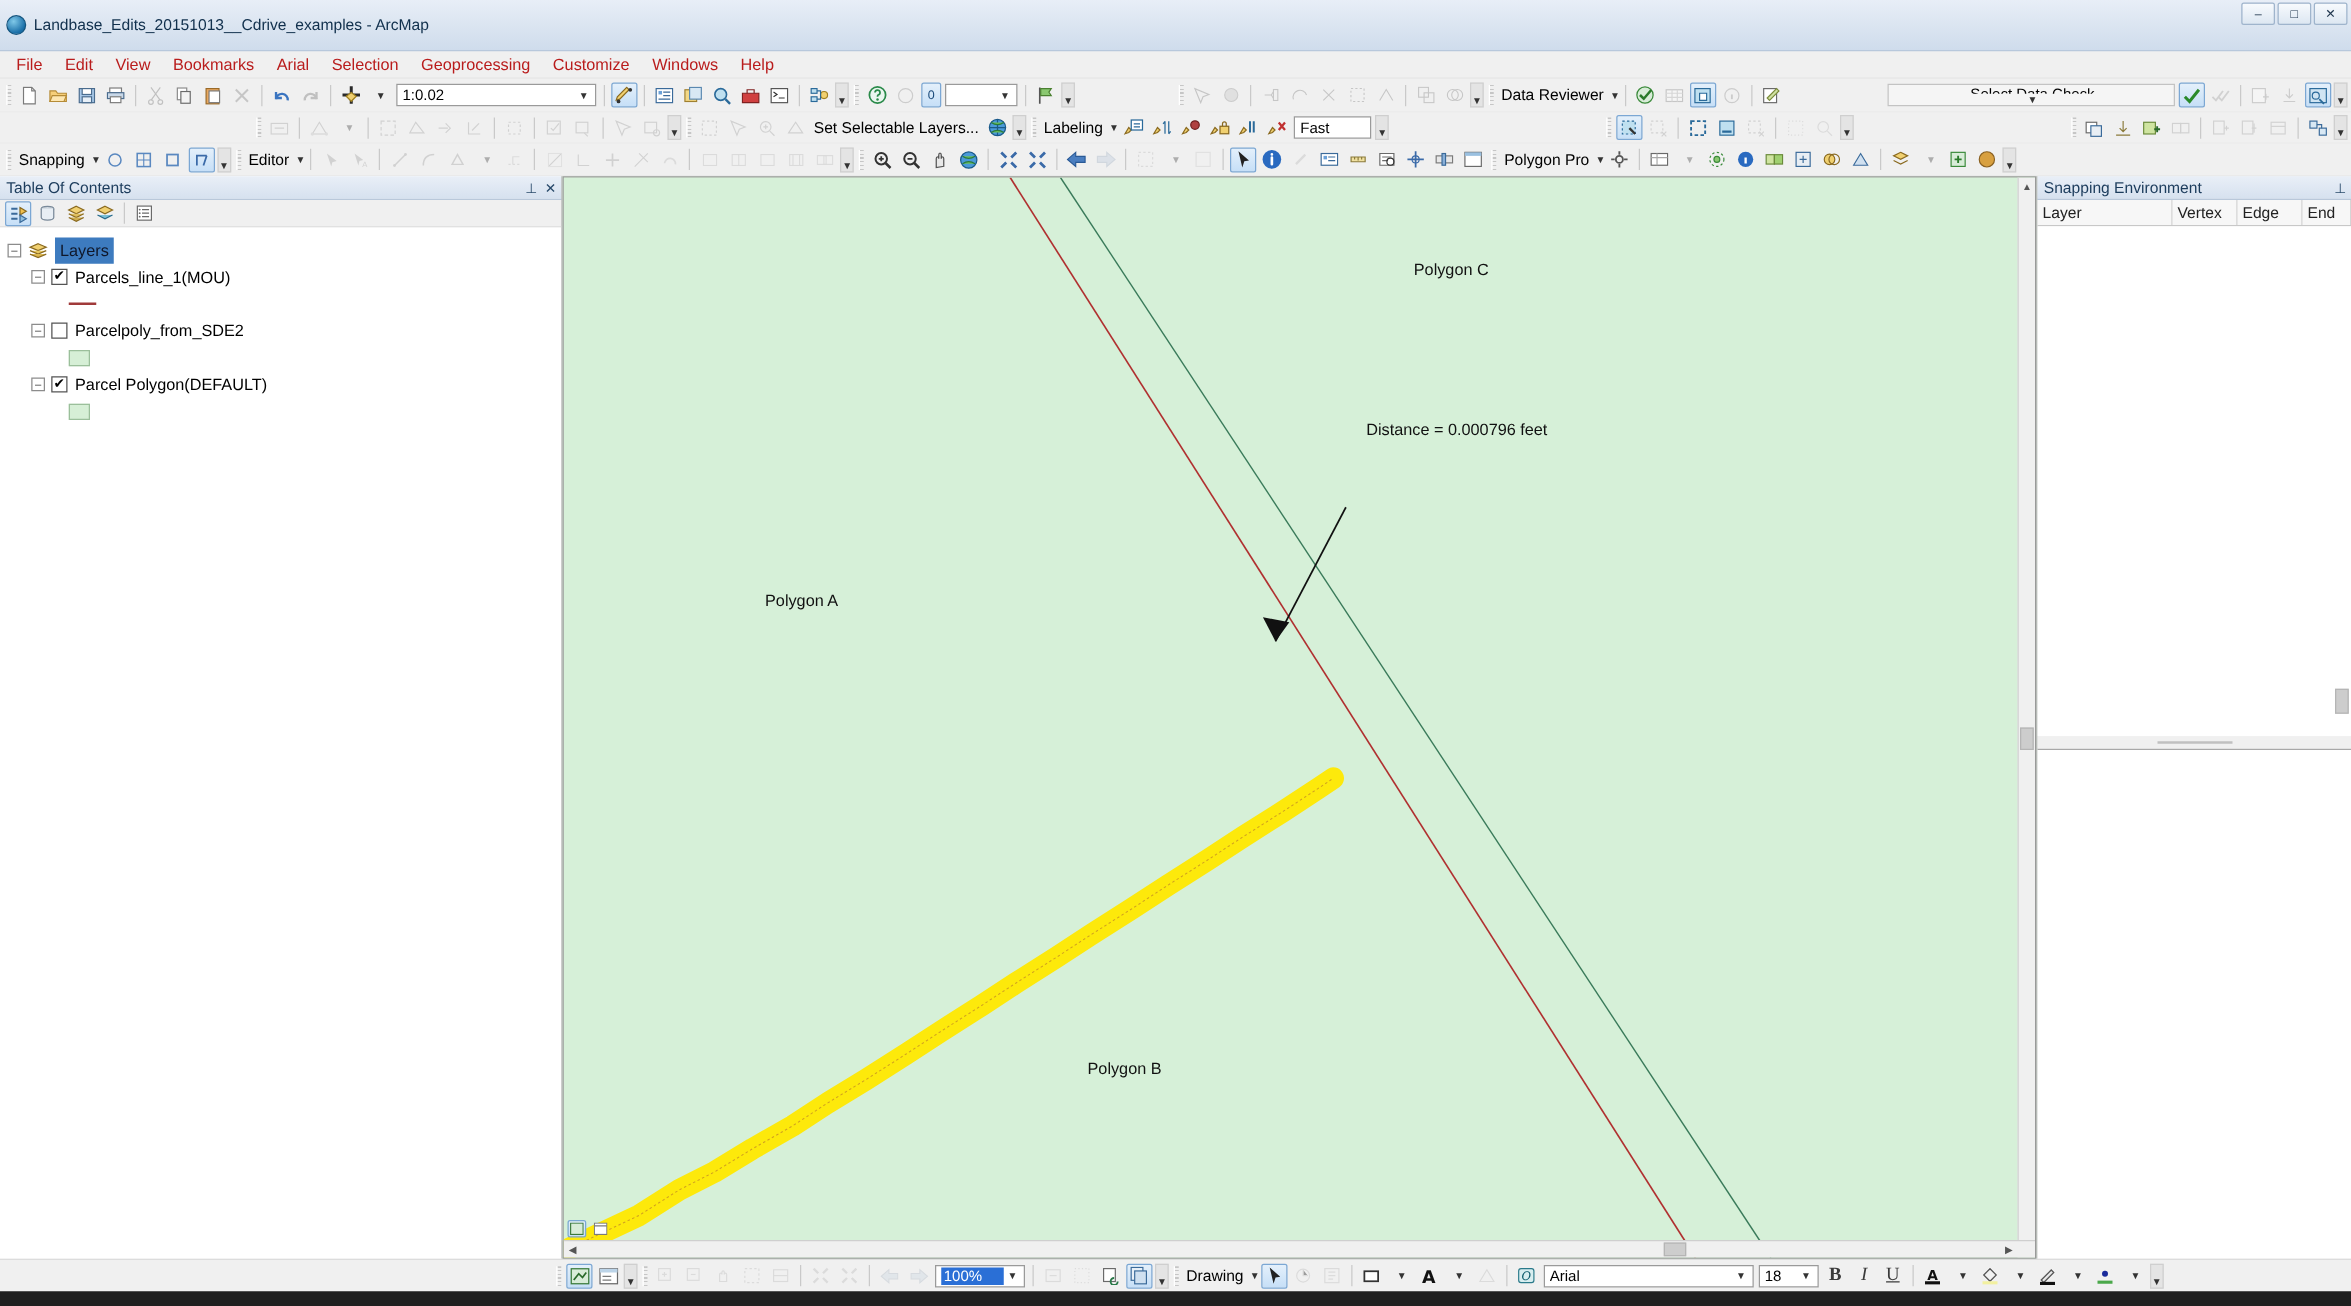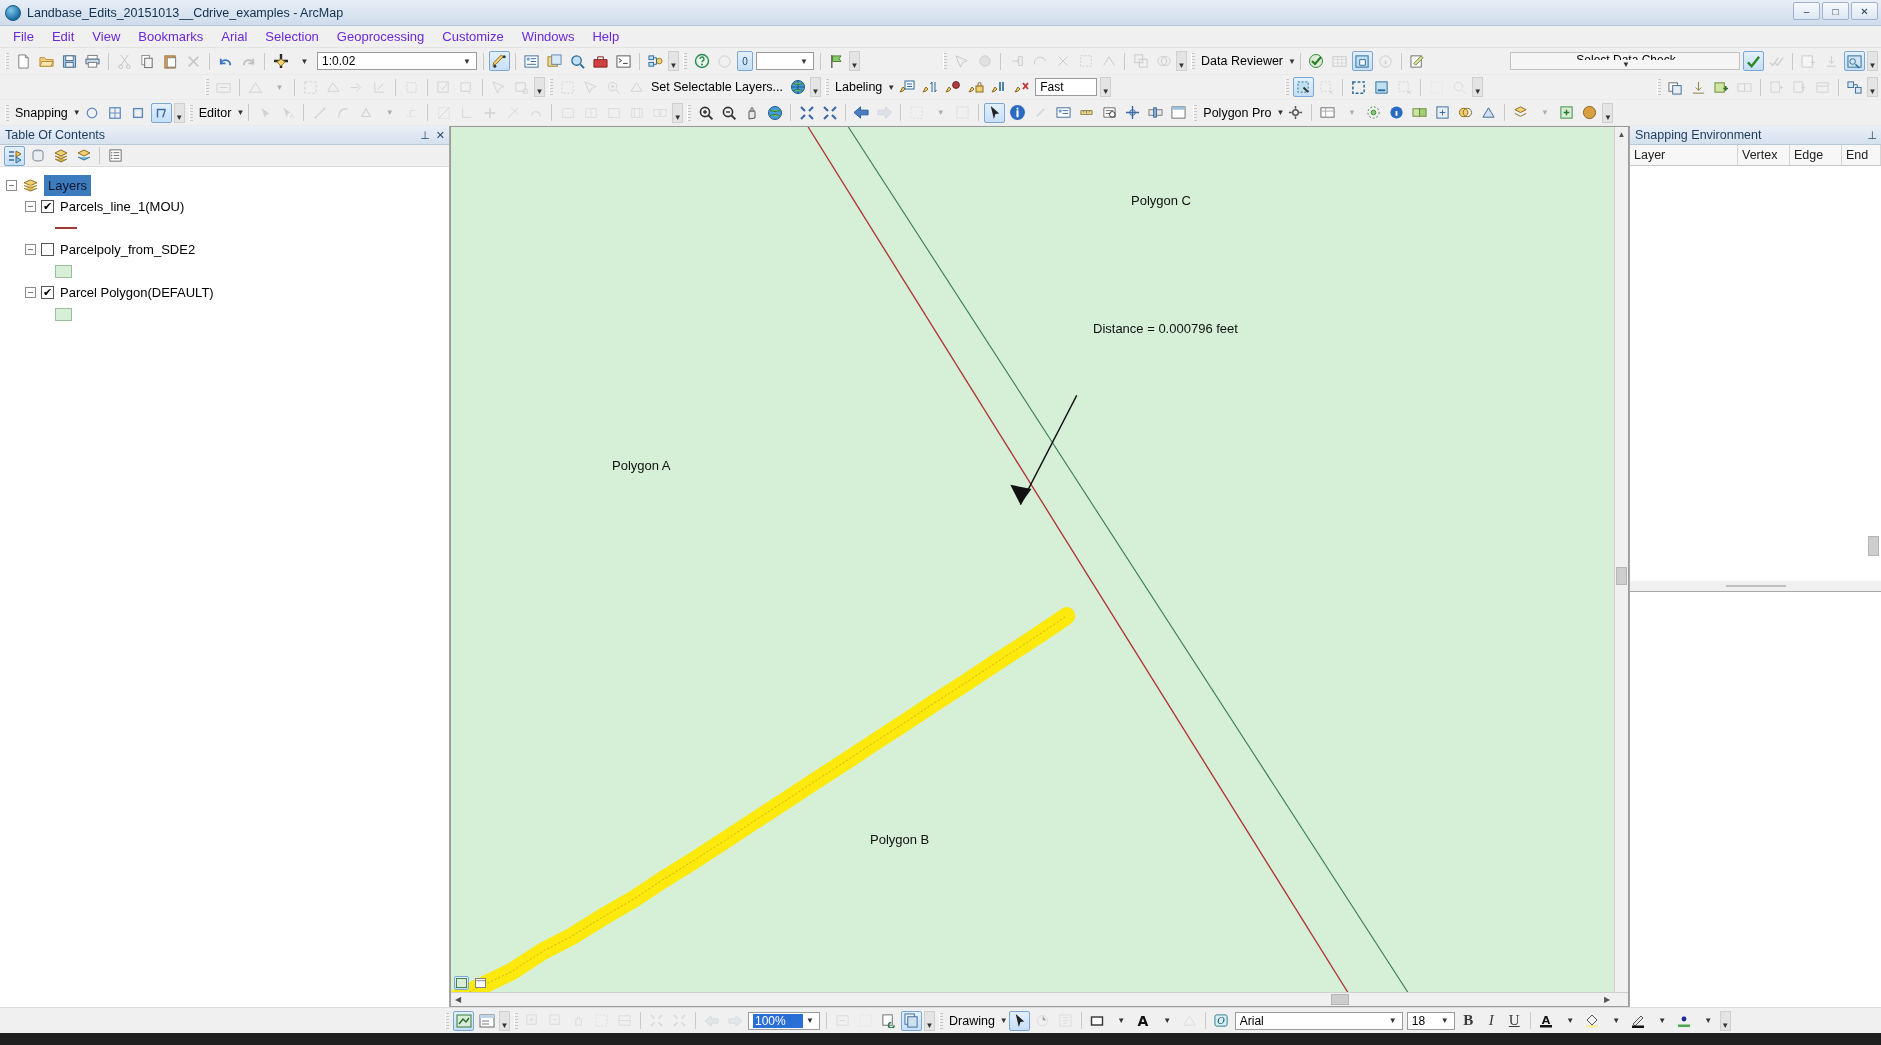--- a/index.html
+++ b/index.html
@@ -13,21 +13,21 @@
   }
   #app {
     position: relative;
     width: 1881px; height: 1045px;
     background: #f0f0f0;
     display: flex; flex-direction: column;
   }
 
   
   .titlebar {
-    height: 26px;
+    height: 41px;
     background: linear-gradient(to bottom, #e8eef7 0%, #dbe5f1 50%, #cfdcec 100%);
     border-bottom: 1px solid #b8c8dc;
     display: flex; align-items: center;
     padding-left: 5px;
     position: relative;
   }
   .titlebar .app-icon {
     width: 16px; height: 16px; margin-right: 6px;
     border-radius: 50%;
     background: radial-gradient(circle at 35% 30%, #7fc8e8, #1a6fa8 70%);
@@ -47,21 +47,21 @@
   }
 
   
   .menubar {
     height: 22px; background: #f0f0f0;
     display: flex; align-items: center;
     padding-left: 4px;
     border-bottom: 1px solid #e3e3e3;
   }
   .menu-item {
-    padding: 3px 9px; font-size: 13px; color: #6d28d9;
+    padding: 3px 9px; font-size: 13px; color: #b91c1c;
     white-space: nowrap;
   }
 
   
   .tb-row {
     display: flex; align-items: center;
     background: #f0f0f0;
     height: 23px;
     border-bottom: 1px solid #eaeaea;
     padding: 0 2px;

